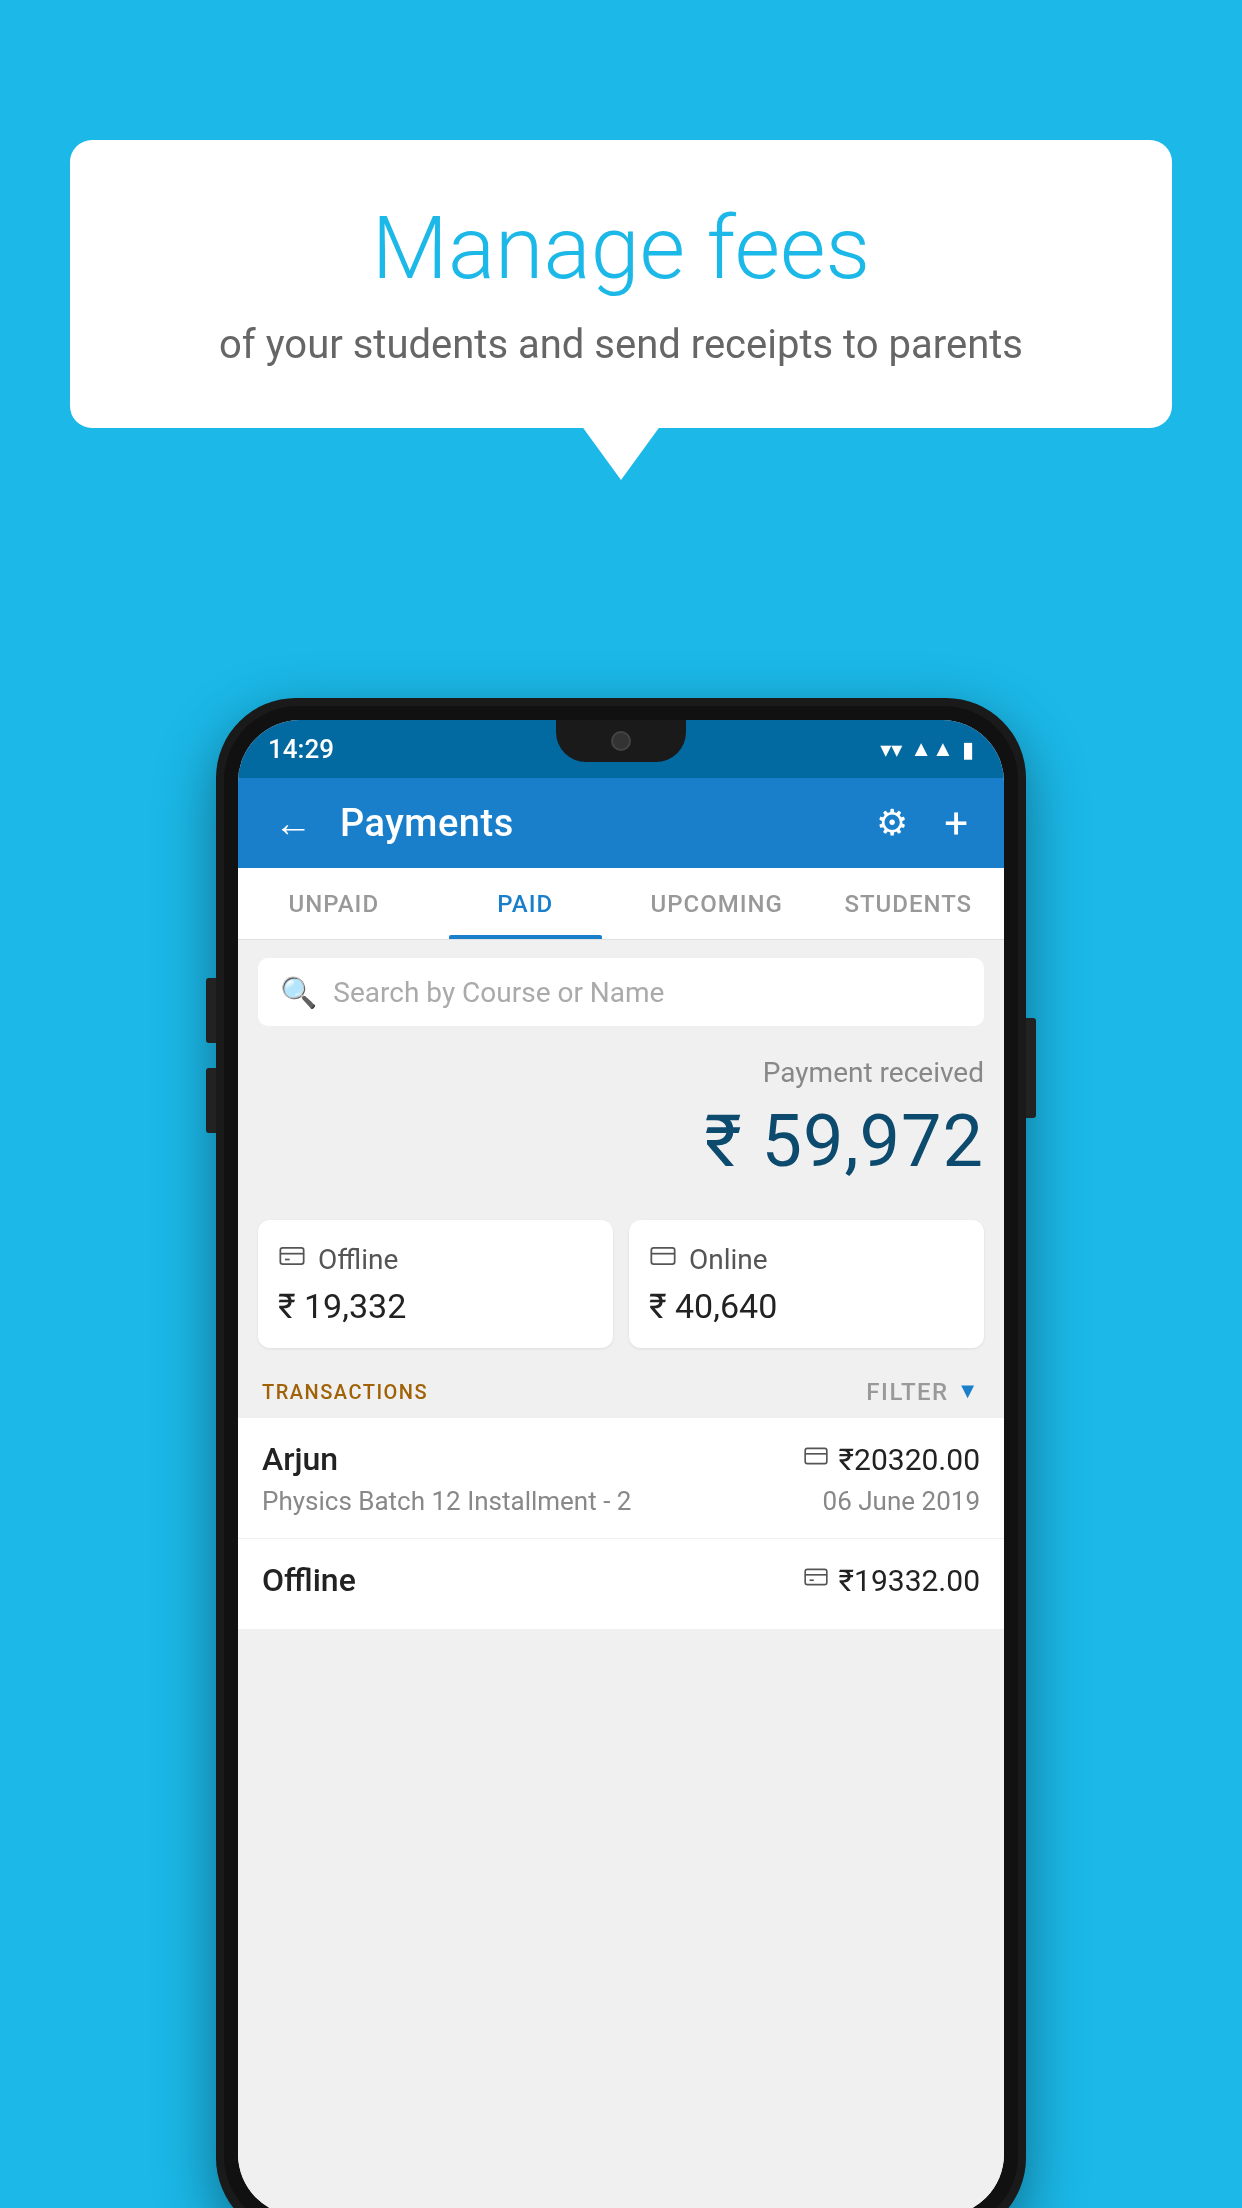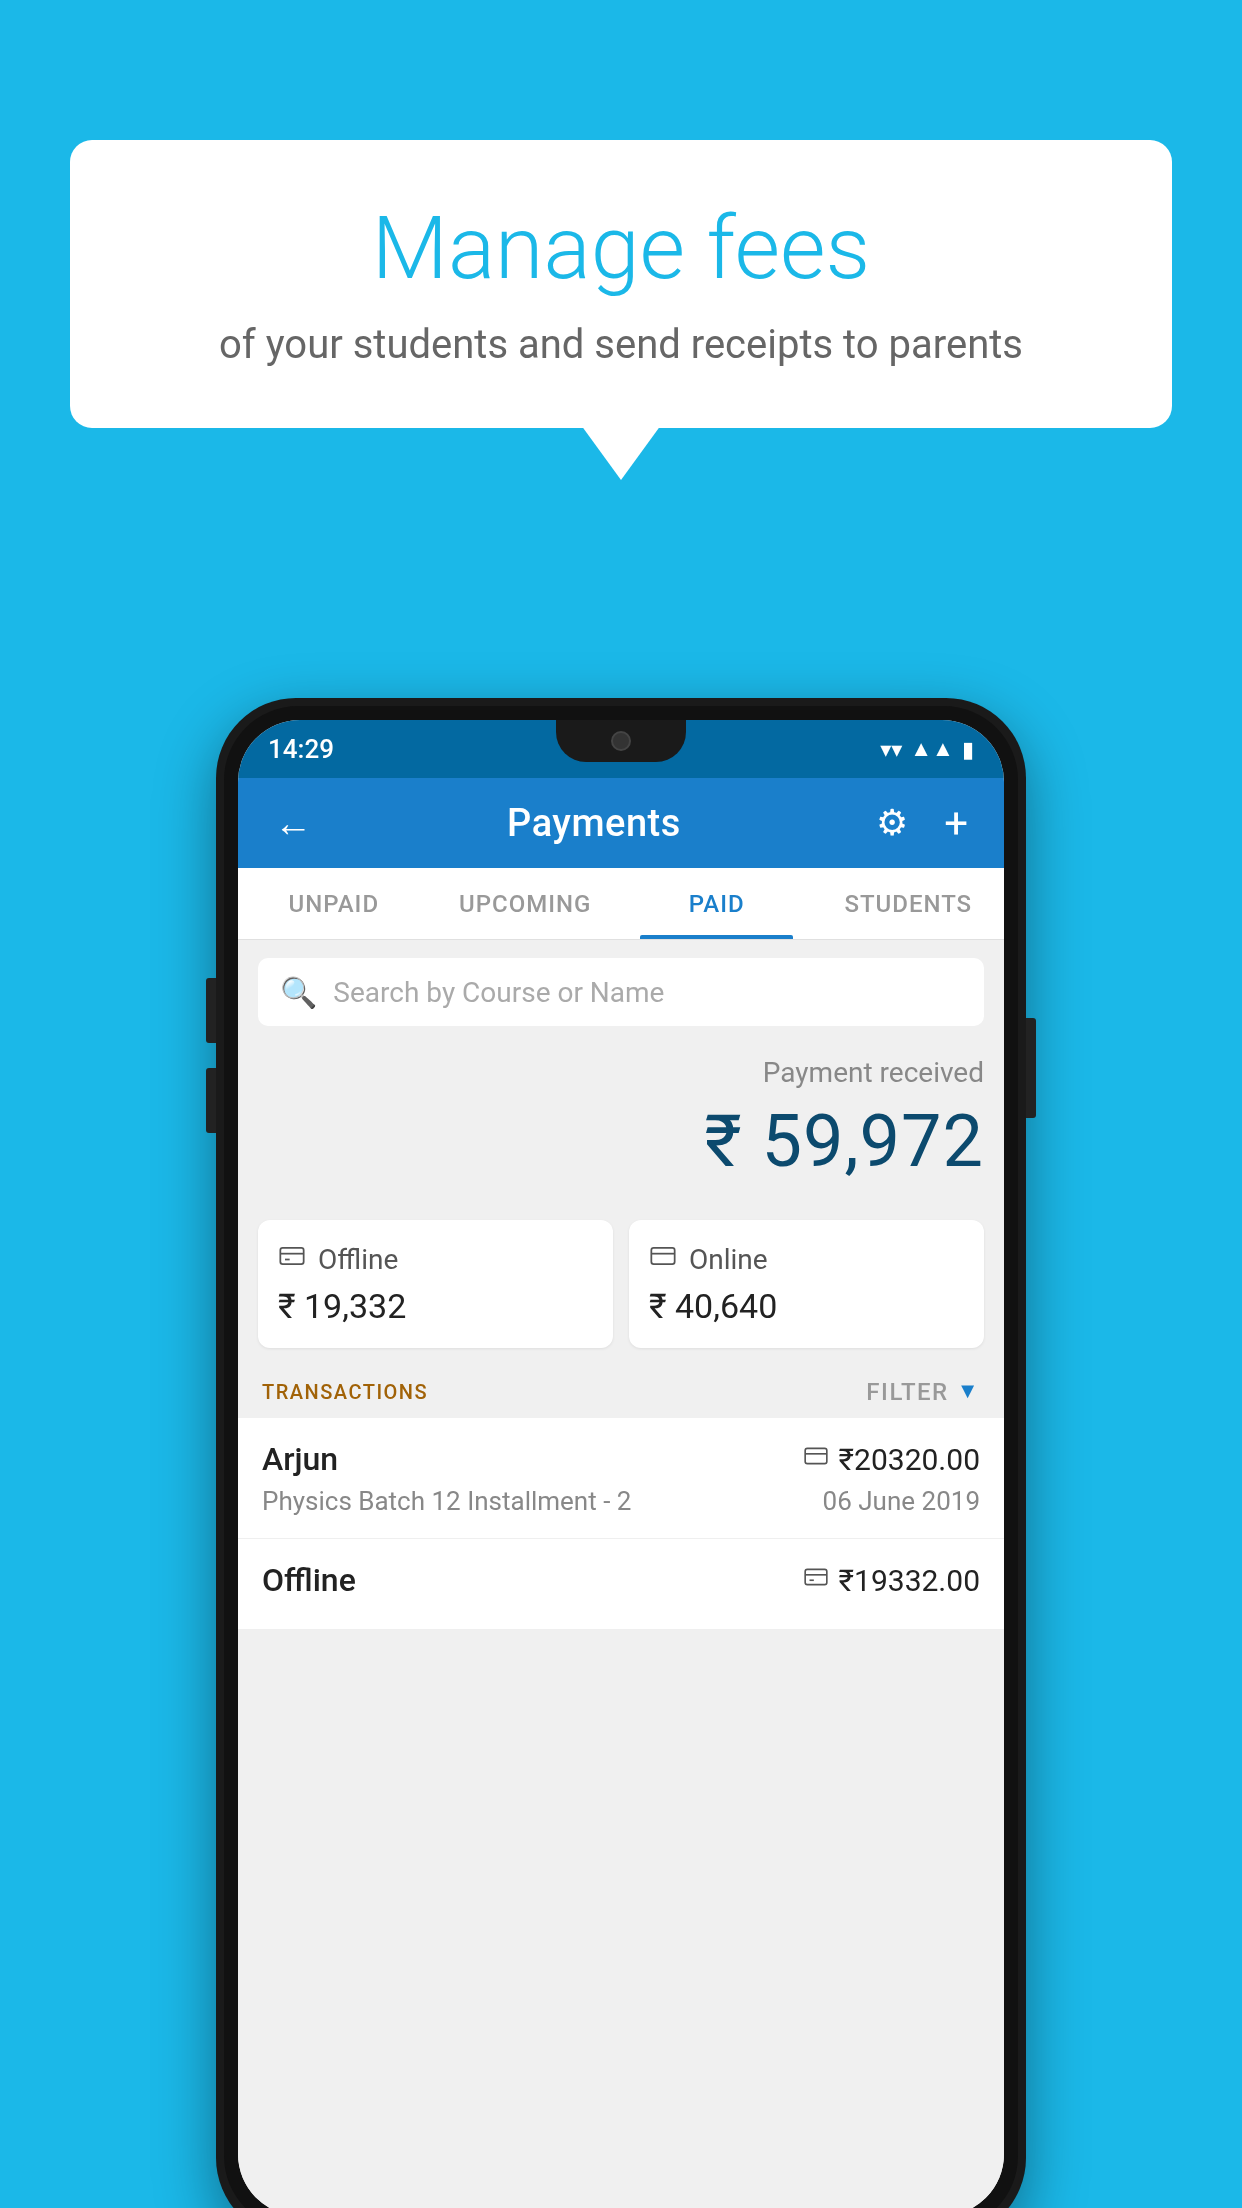--- a/index.html
+++ b/index.html
@@ -171,21 +171,20 @@
       cursor: pointer;
       padding: 8px;
     }
 
     .header-title {
       flex: 1;
       color: white;
       font-size: 38px;
       font-weight: 500;
       letter-spacing: 0.5px;
-      text-align: center;
     }
 
     .header-gear {
       color: white;
       font-size: 36px;
       cursor: pointer;
       padding: 8px;
     }
 
     .header-plus {
@@ -484,25 +483,25 @@
         <span class="back-btn">←</span>
         <span class="header-title">Payments</span>
         <span class="header-gear">⚙</span>
         <span class="header-plus">+</span>
       </div>
 
       <div class="tabs">
         <div class="tab">
           <span>UNPAID</span>
         </div>
+        <div class="tab active">
+          <span>PAID</span>
+        </div>
         <div class="tab">
           <span>UPCOMING</span>
-        </div>
-        <div class="tab active">
-          <span>PAID</span>
         </div>
         <div class="tab">
           <span>STUDENTS</span>
         </div>
       </div>
 
       <div class="content-area">
 
         <div class="search-bar">
           <span class="search-icon-wrap">🔍</span>

